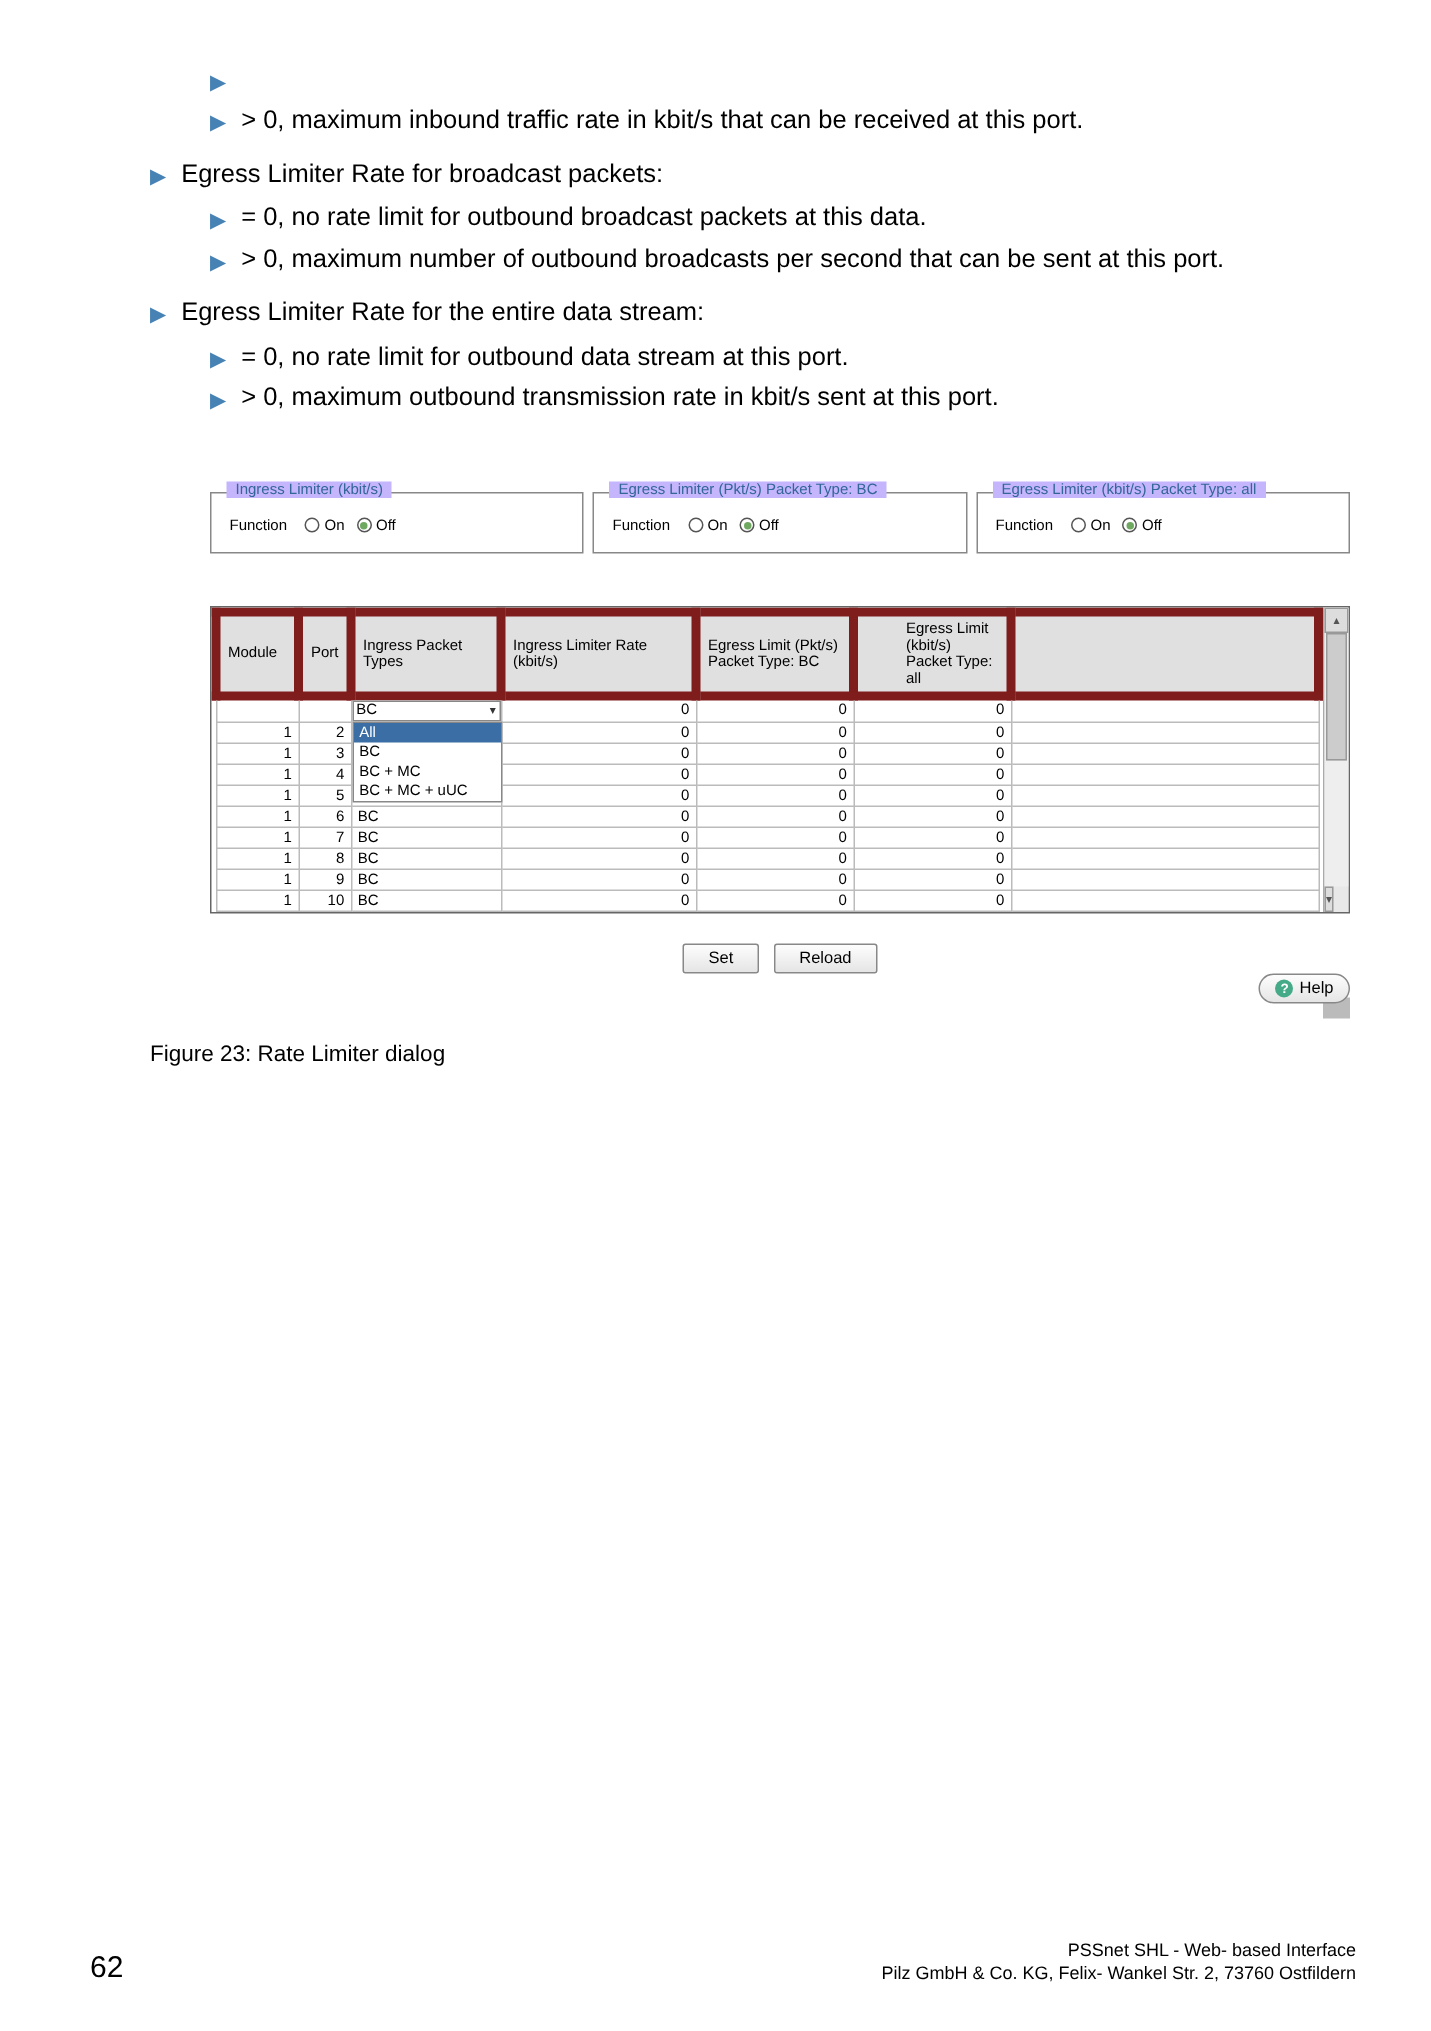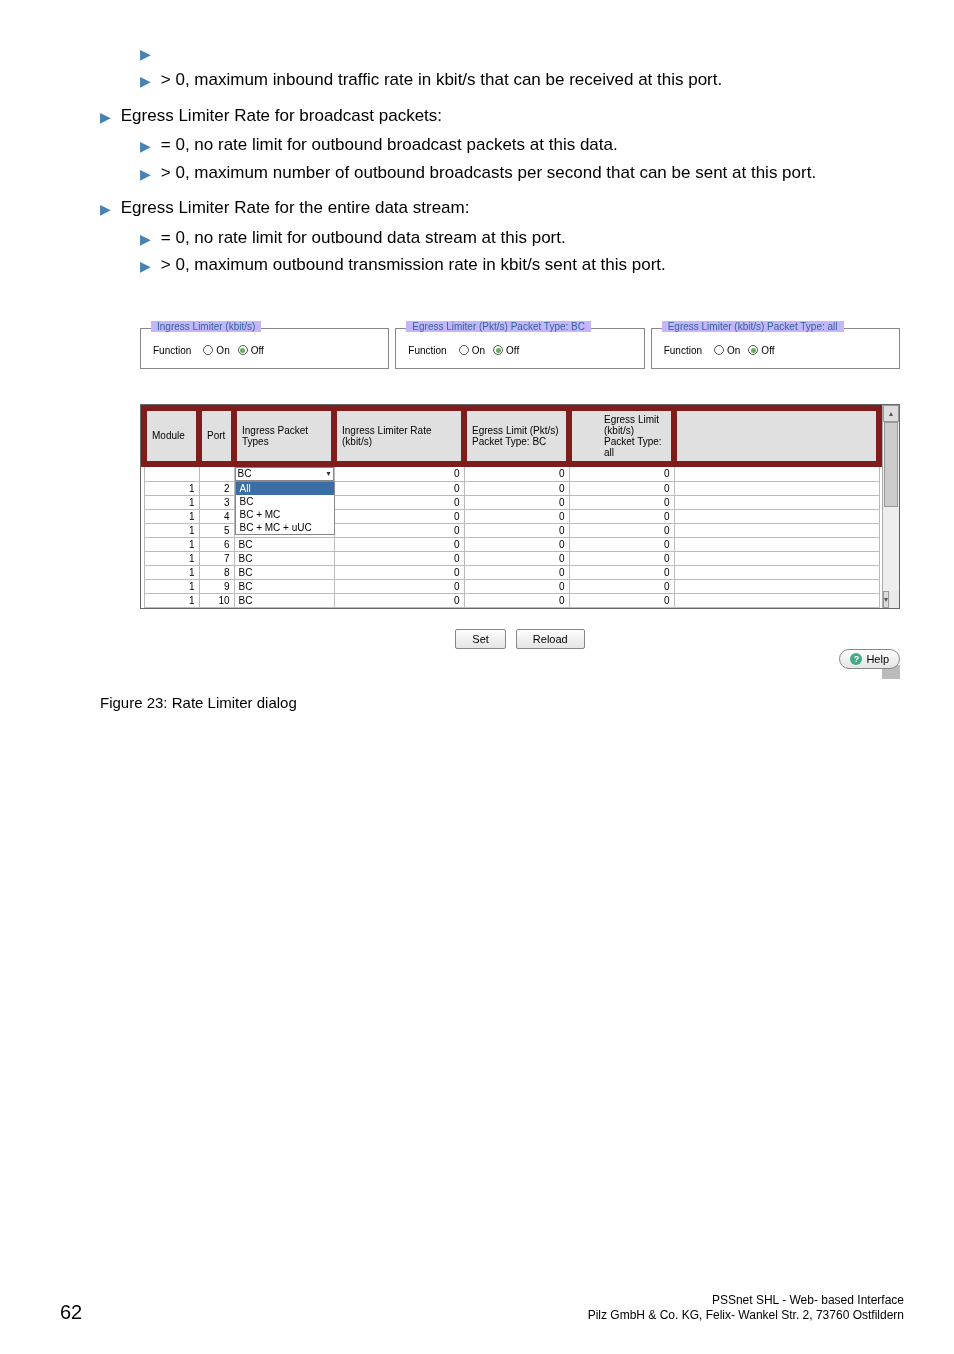--- a/index.html
+++ b/index.html
@@ -22,21 +22,21 @@
     .groupbox-legend { position: absolute; top: -8px; left: 10px; background: #c4b5fd; padding: 0 6px; font-size: 10px; color: #336699; }
     .fn-row { display: flex; align-items: center; gap: 8px; font-size: 10px; }
     .fn-label { margin-right: 4px; }
     .radio { display: inline-flex; align-items: center; gap: 3px; }
     .radio-circle { width: 10px; height: 10px; border: 1px solid #555; border-radius: 50%; display: inline-flex; align-items: center; justify-content: center; }
     .radio-dot { width: 5px; height: 5px; background: #6fa860; border-radius: 50%; }
     
     .table-wrap { border: 1px solid #666; position: relative; height: 205px; background: #fff; overflow: hidden; }
     .data-table { border-collapse: collapse; width: calc(100% - 17px); font-size: 10px; table-layout: fixed; }
     .data-table th { background: #e0e0e0; border: 6px solid #7f1d1d; padding: 3px 5px; font-weight: normal; text-align: left; height: 32px; }
-    .data-table th.c2 { width: 35px; }
+    .data-table th.c2 { width: 35px; text-align: center; }
     .data-table th.c1 { width: 55px; }
     .data-table th.c3 { width: 100px; }
     .data-table th.c4 { width: 130px; }
     .data-table th.c5 { width: 105px; }
     .data-table th.c6 { width: 105px; padding-left: 32px; }
     .data-table td { border: 1px solid #bbb; padding: 1px 4px; height: 14px; background: #fff; }
     .data-table td.num { text-align: right; }
     .data-table tr.editing td { background: #fff; }
     .dropdown-cell { background: #fff; position: relative; }
     .dd-main { display: flex; align-items: center; justify-content: space-between; background: #fff; border: 1px solid #888; padding: 0 2px; font-size: 10px; height: 14px; }

